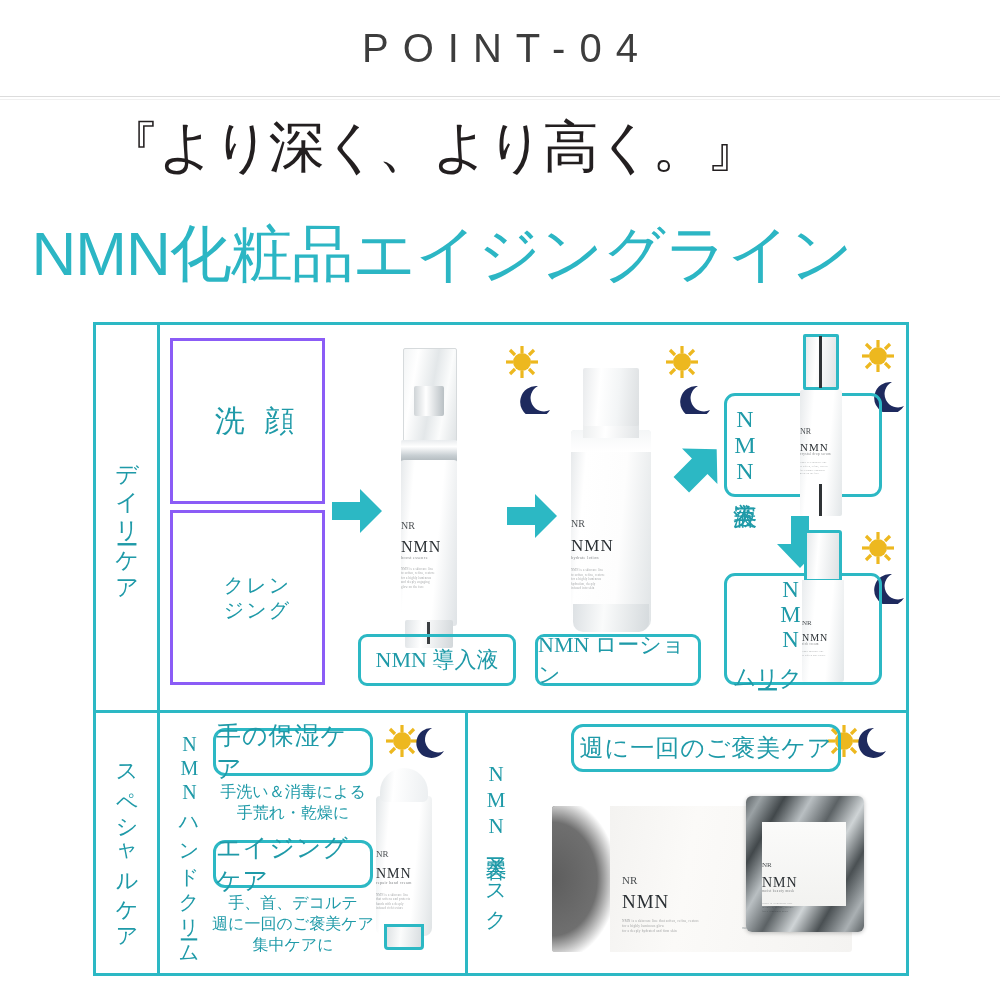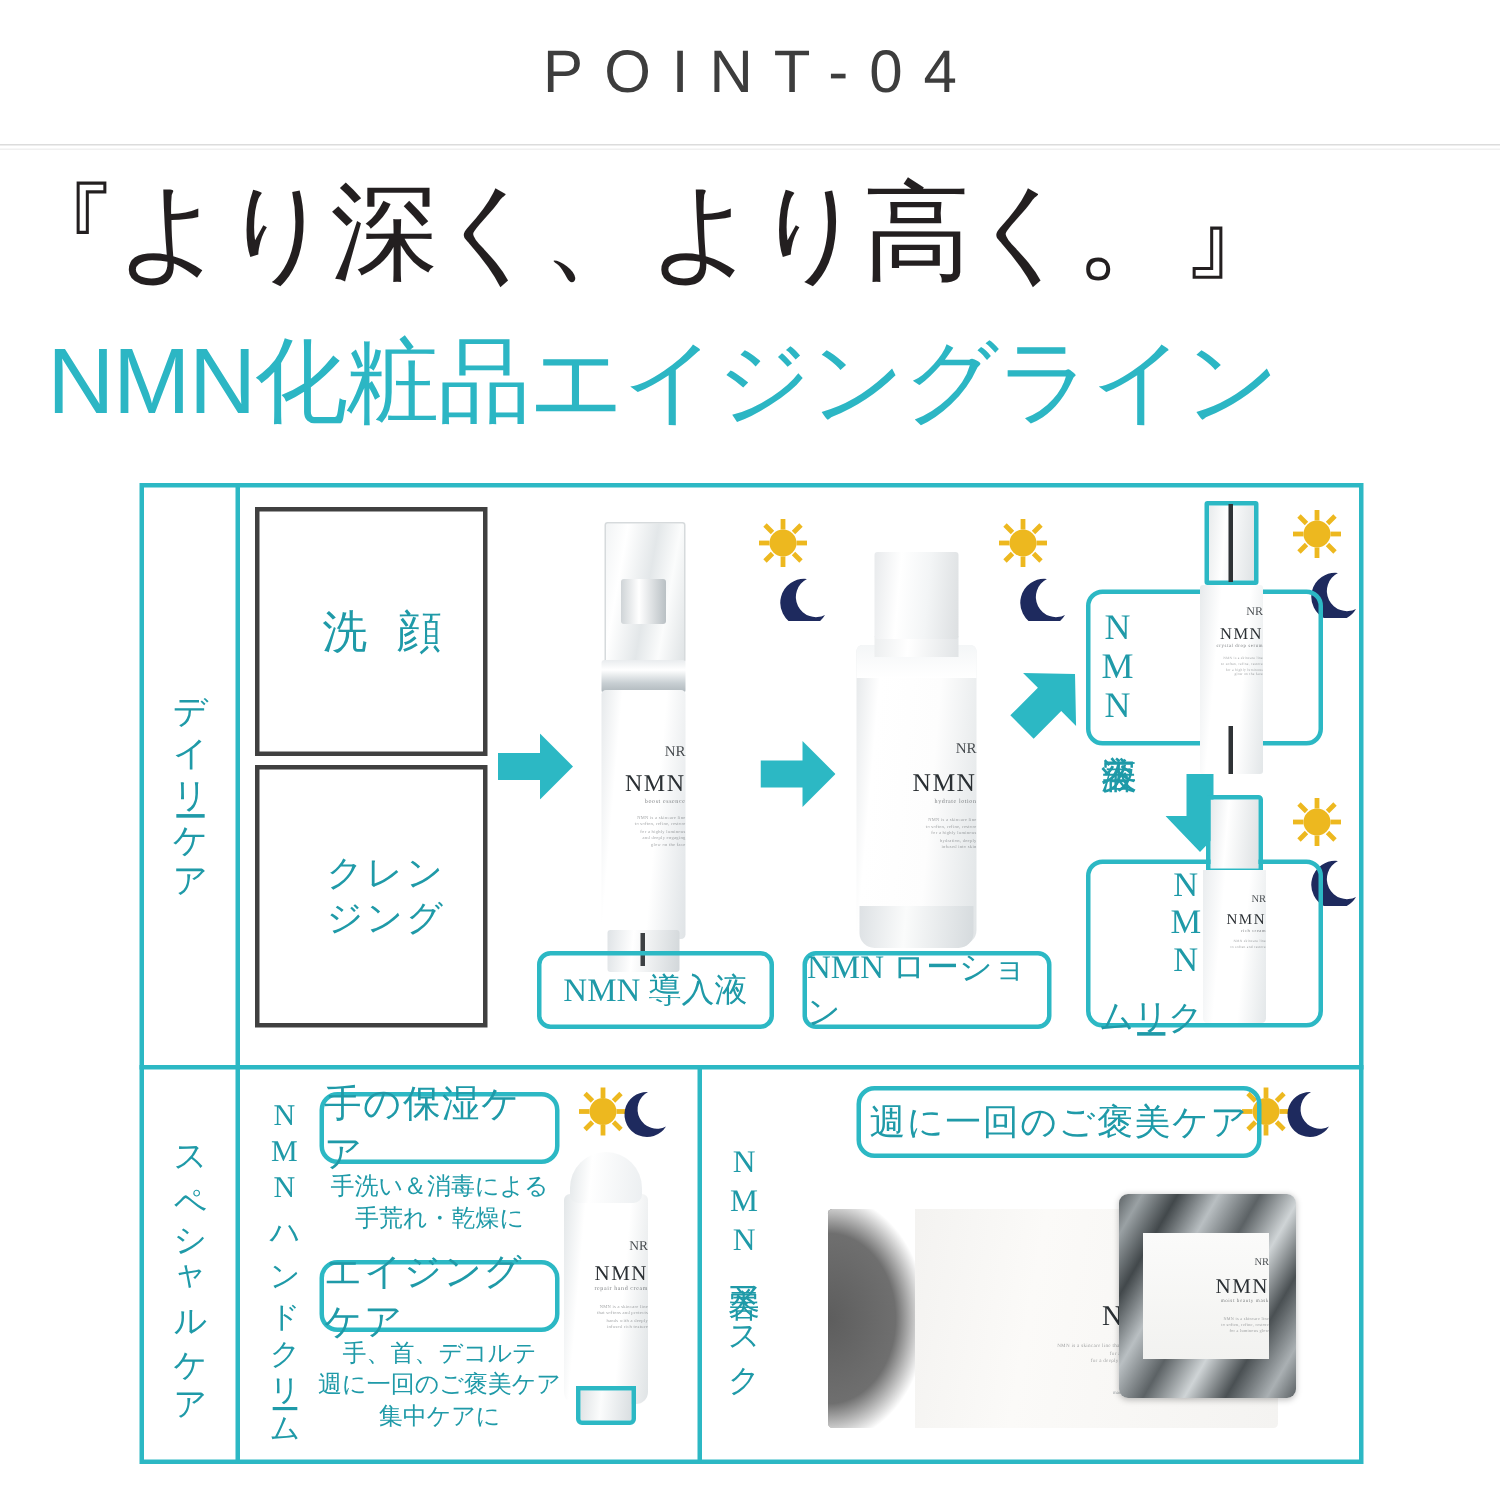--- a/index.html
+++ b/index.html
@@ -25,21 +25,21 @@
   .head-rule{
     position:absolute;left:0;top:96px;width:1000px;height:1px;background:#dcdcdc;
   }
   .head-rule2{
     position:absolute;left:0;top:99px;width:1000px;height:1px;background:#f0f0f0;
   }
 
   
   .title-main{
     position:absolute;left:0;top:118px;width:864px;text-align:center;
-    font-size:72px;color:#231f20;letter-spacing:-2px;line-height:1.05;
+    font-size:56px;color:#231f20;letter-spacing:-2px;line-height:1.05;
     white-space:nowrap;
     font-family:Liberation Serif, serif;
   }
   .title-sub{
     position:absolute;left:0;top:212px;width:884px;text-align:center;
     font-size:62px;color:#2cb6c4;letter-spacing:-1px;white-space:nowrap;
     font-family:"Liberation Sans","DejaVu Sans",sans-serif;font-weight:400;
   }
 
   
@@ -59,26 +59,26 @@
     color:#1f9aa8;
     font-family:"Liberation Serif","DejaVu Serif",serif;
     letter-spacing:2px;
     display:flex;align-items:center;justify-content:center;
   }
   .v-daily{left:100px;top:340px;width:54px;height:360px;font-size:23px;}
   .v-special{left:100px;top:725px;width:54px;height:240px;font-size:22px;}
 
   
   .sq{
-    position:absolute;border:3px solid #404040;box-sizing:border-box;
+    position:absolute;border:3px solid #8b5cf6;box-sizing:border-box;
     display:flex;align-items:center;justify-content:center;text-align:center;
     color:#1f9aa8;font-family:"Liberation Serif","DejaVu Serif",serif;padding-left:20px;
   }
   .sq-wash{left:170px;top:338px;width:155px;height:166px;font-size:30px;letter-spacing:6px;}
-  .sq-clean{left:170px;top:510px;width:155px;height:175px;font-size:24px;line-height:1.25;letter-spacing:2px;}
+  .sq-clean{left:170px;top:510px;width:155px;height:175px;font-size:20px;line-height:1.25;letter-spacing:2px;}
 
   
   .cap{
     position:absolute;border:3px solid #2cb8c4;border-radius:9px;box-sizing:border-box;
     display:flex;align-items:center;justify-content:center;
     color:#1f9aa8;font-size:22px;background:transparent;
     font-family:"Liberation Serif","DejaVu Serif",serif;
   }
   .cap-booster{left:358px;top:634px;width:158px;height:52px;}
   .cap-lotion{left:535px;top:634px;width:166px;height:52px;}
@@ -169,22 +169,22 @@
     background:radial-gradient(ellipse at left center,#5d5d5d 0%,#6f6f6f 55%,#ffffff 80%);
     border-radius:3px 0 0 3px;}
   .sachet{position:absolute;left:746px;top:796px;width:118px;height:136px;
     background:
       linear-gradient(120deg,#5e6467 0%,#9aa1a4 8%,#42484b 20%,#b9bfc2 34%,#5c6265 48%,#cfd4d6 62%,#4a5053 76%,#aab0b3 90%,#5a6063 100%);
     border-radius:6px;box-shadow:0 1px 4px rgba(0,0,0,.25);}
   .sachet .card{position:absolute;left:16px;top:26px;width:84px;height:84px;
     background:linear-gradient(180deg,#fbfbfa,#f2f2f0);}
 
   
-  .pr{position:absolute;text-align:right;color:#2a2f33;
-      font-family:"Liberation Serif","DejaVu Serif",serif;line-height:1.1;}
+  .pr{position:absolute;text-align:left;color:#2a2f33;
+      font-family:"Liberation Serif","DejaVu Serif",serif;line-height:1.1;margin-top:24px;}
   .pr .logo{font-size:10px;letter-spacing:0px;opacity:.85;}
   .pr .nmn{letter-spacing:1px;}
   .pr .sm{font-size:4px;letter-spacing:.4px;opacity:.62;}
   .pr .tiny{font-size:3px;letter-spacing:.2px;opacity:.45;line-height:1.5;}
 
   
   .pill{
     position:absolute;border:3px solid #2cb8c4;border-radius:12px;box-sizing:border-box;
     display:flex;align-items:center;justify-content:center;
     color:#1f9aa8;font-size:25px;letter-spacing:1px;

